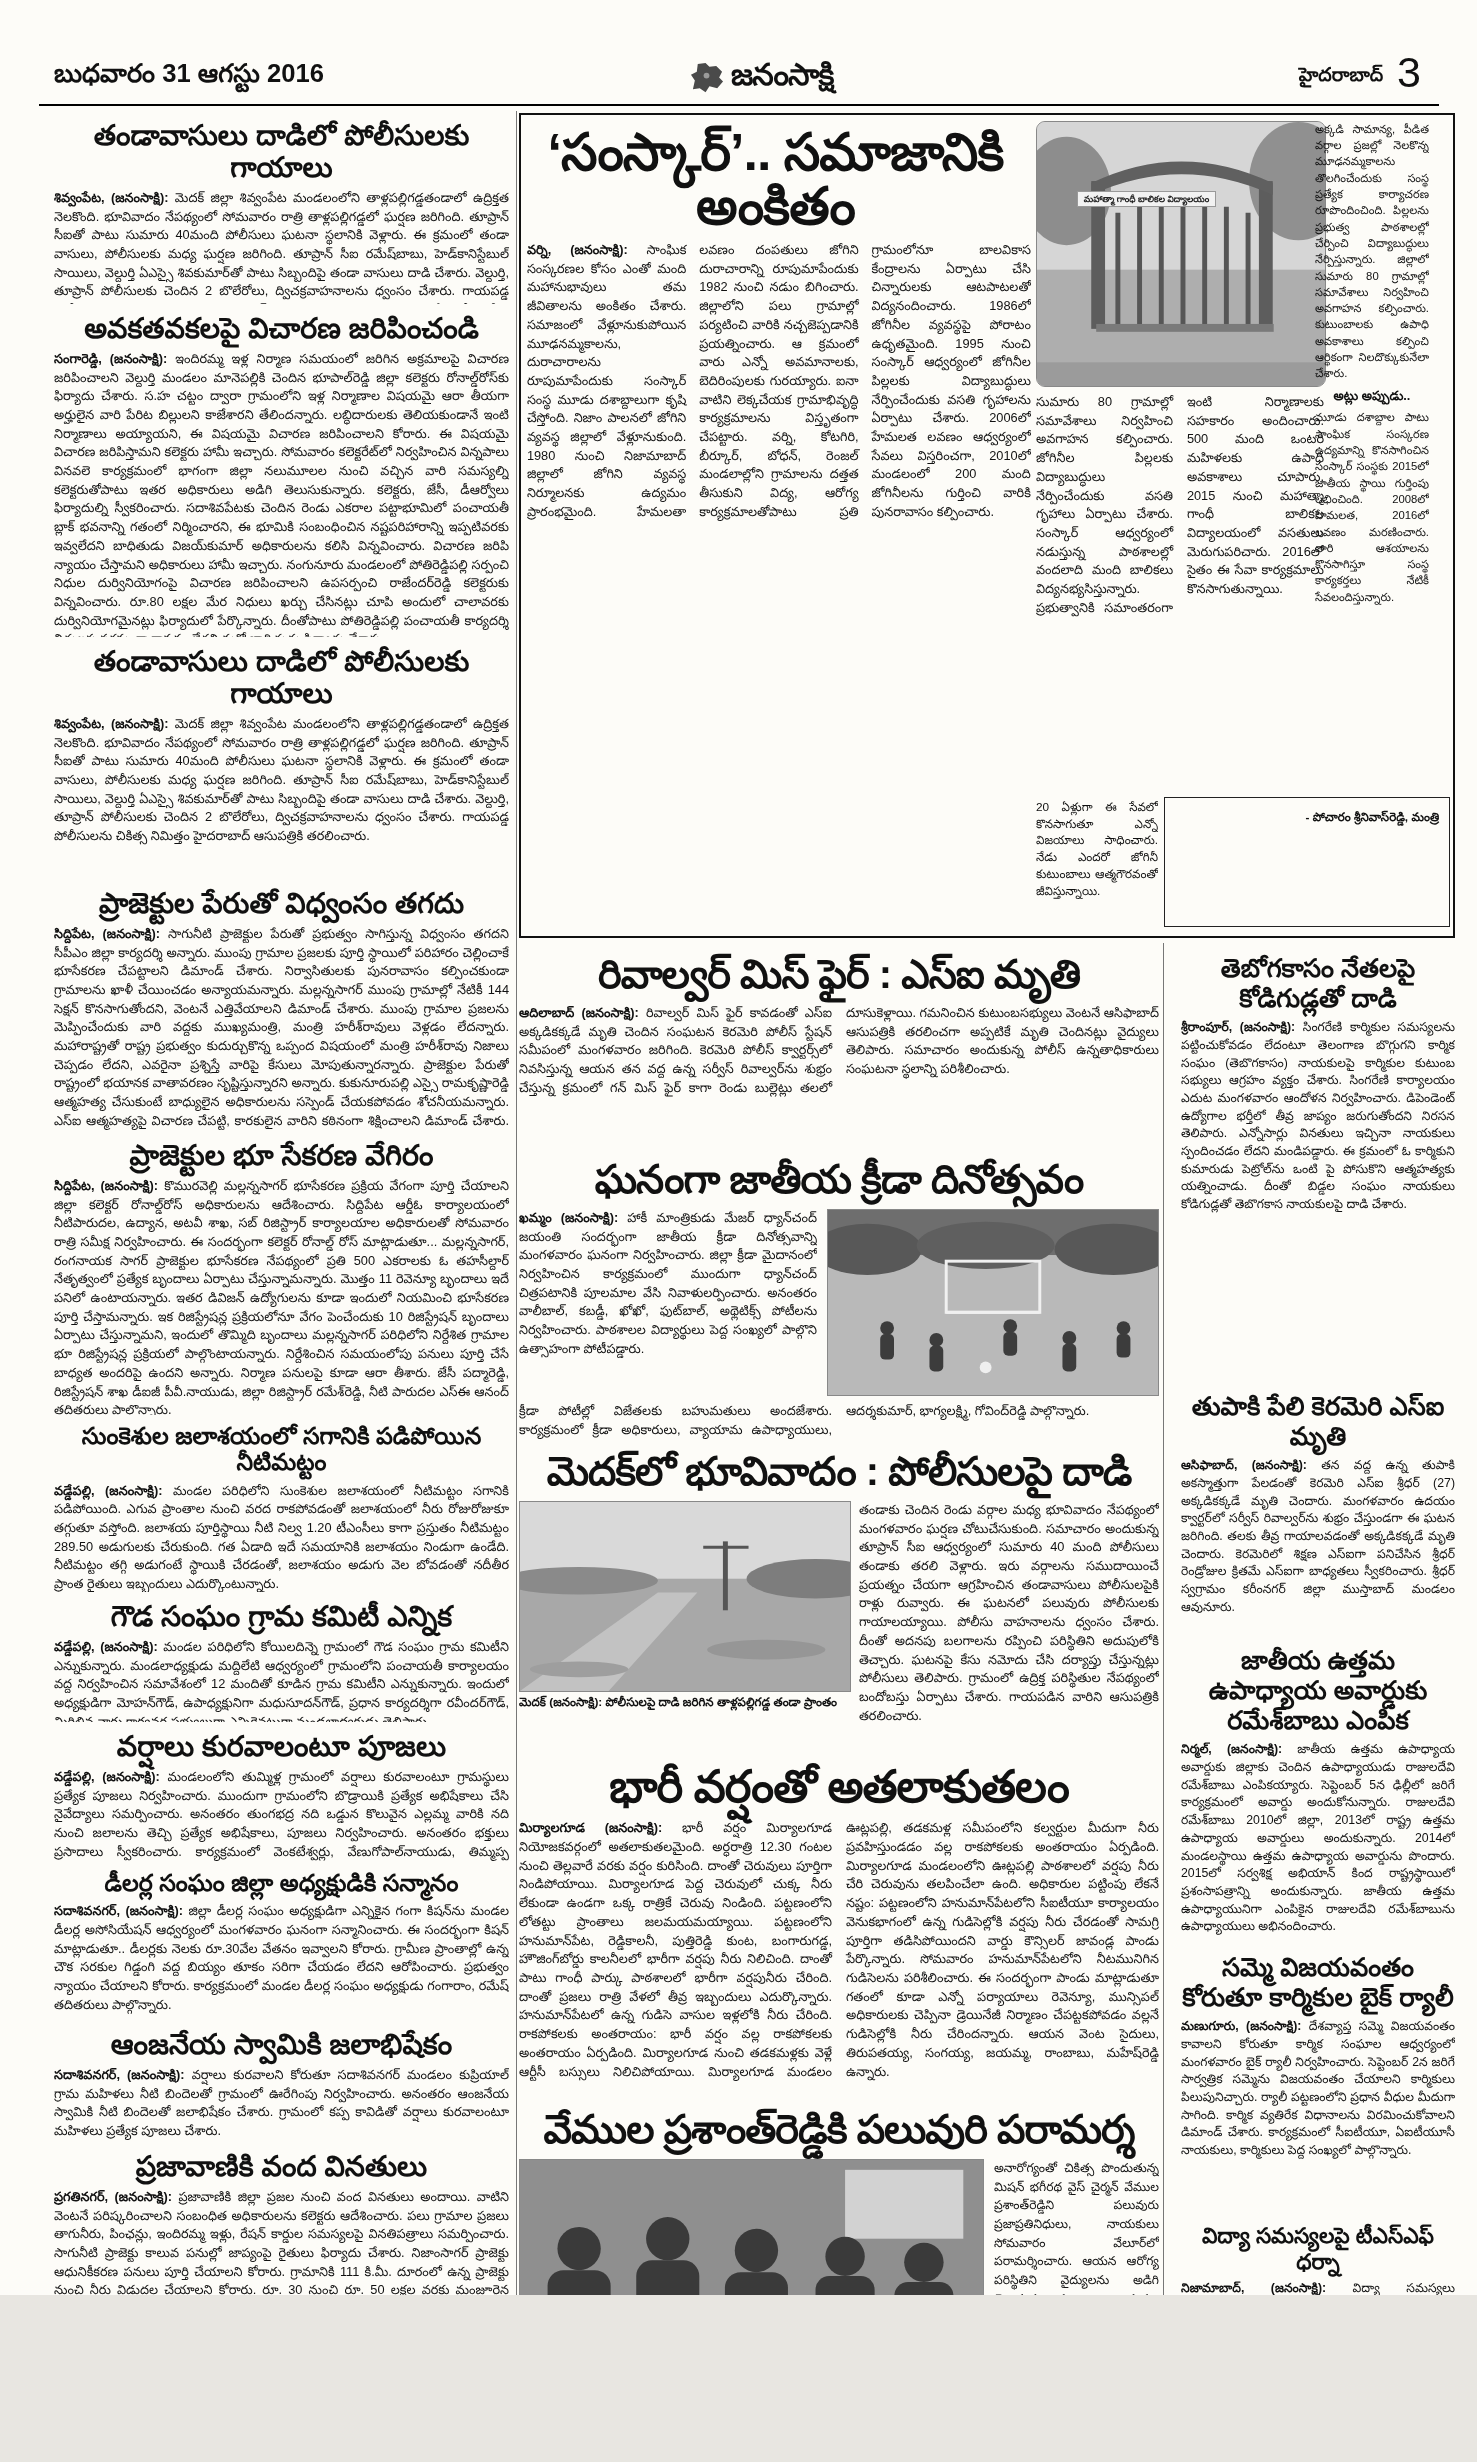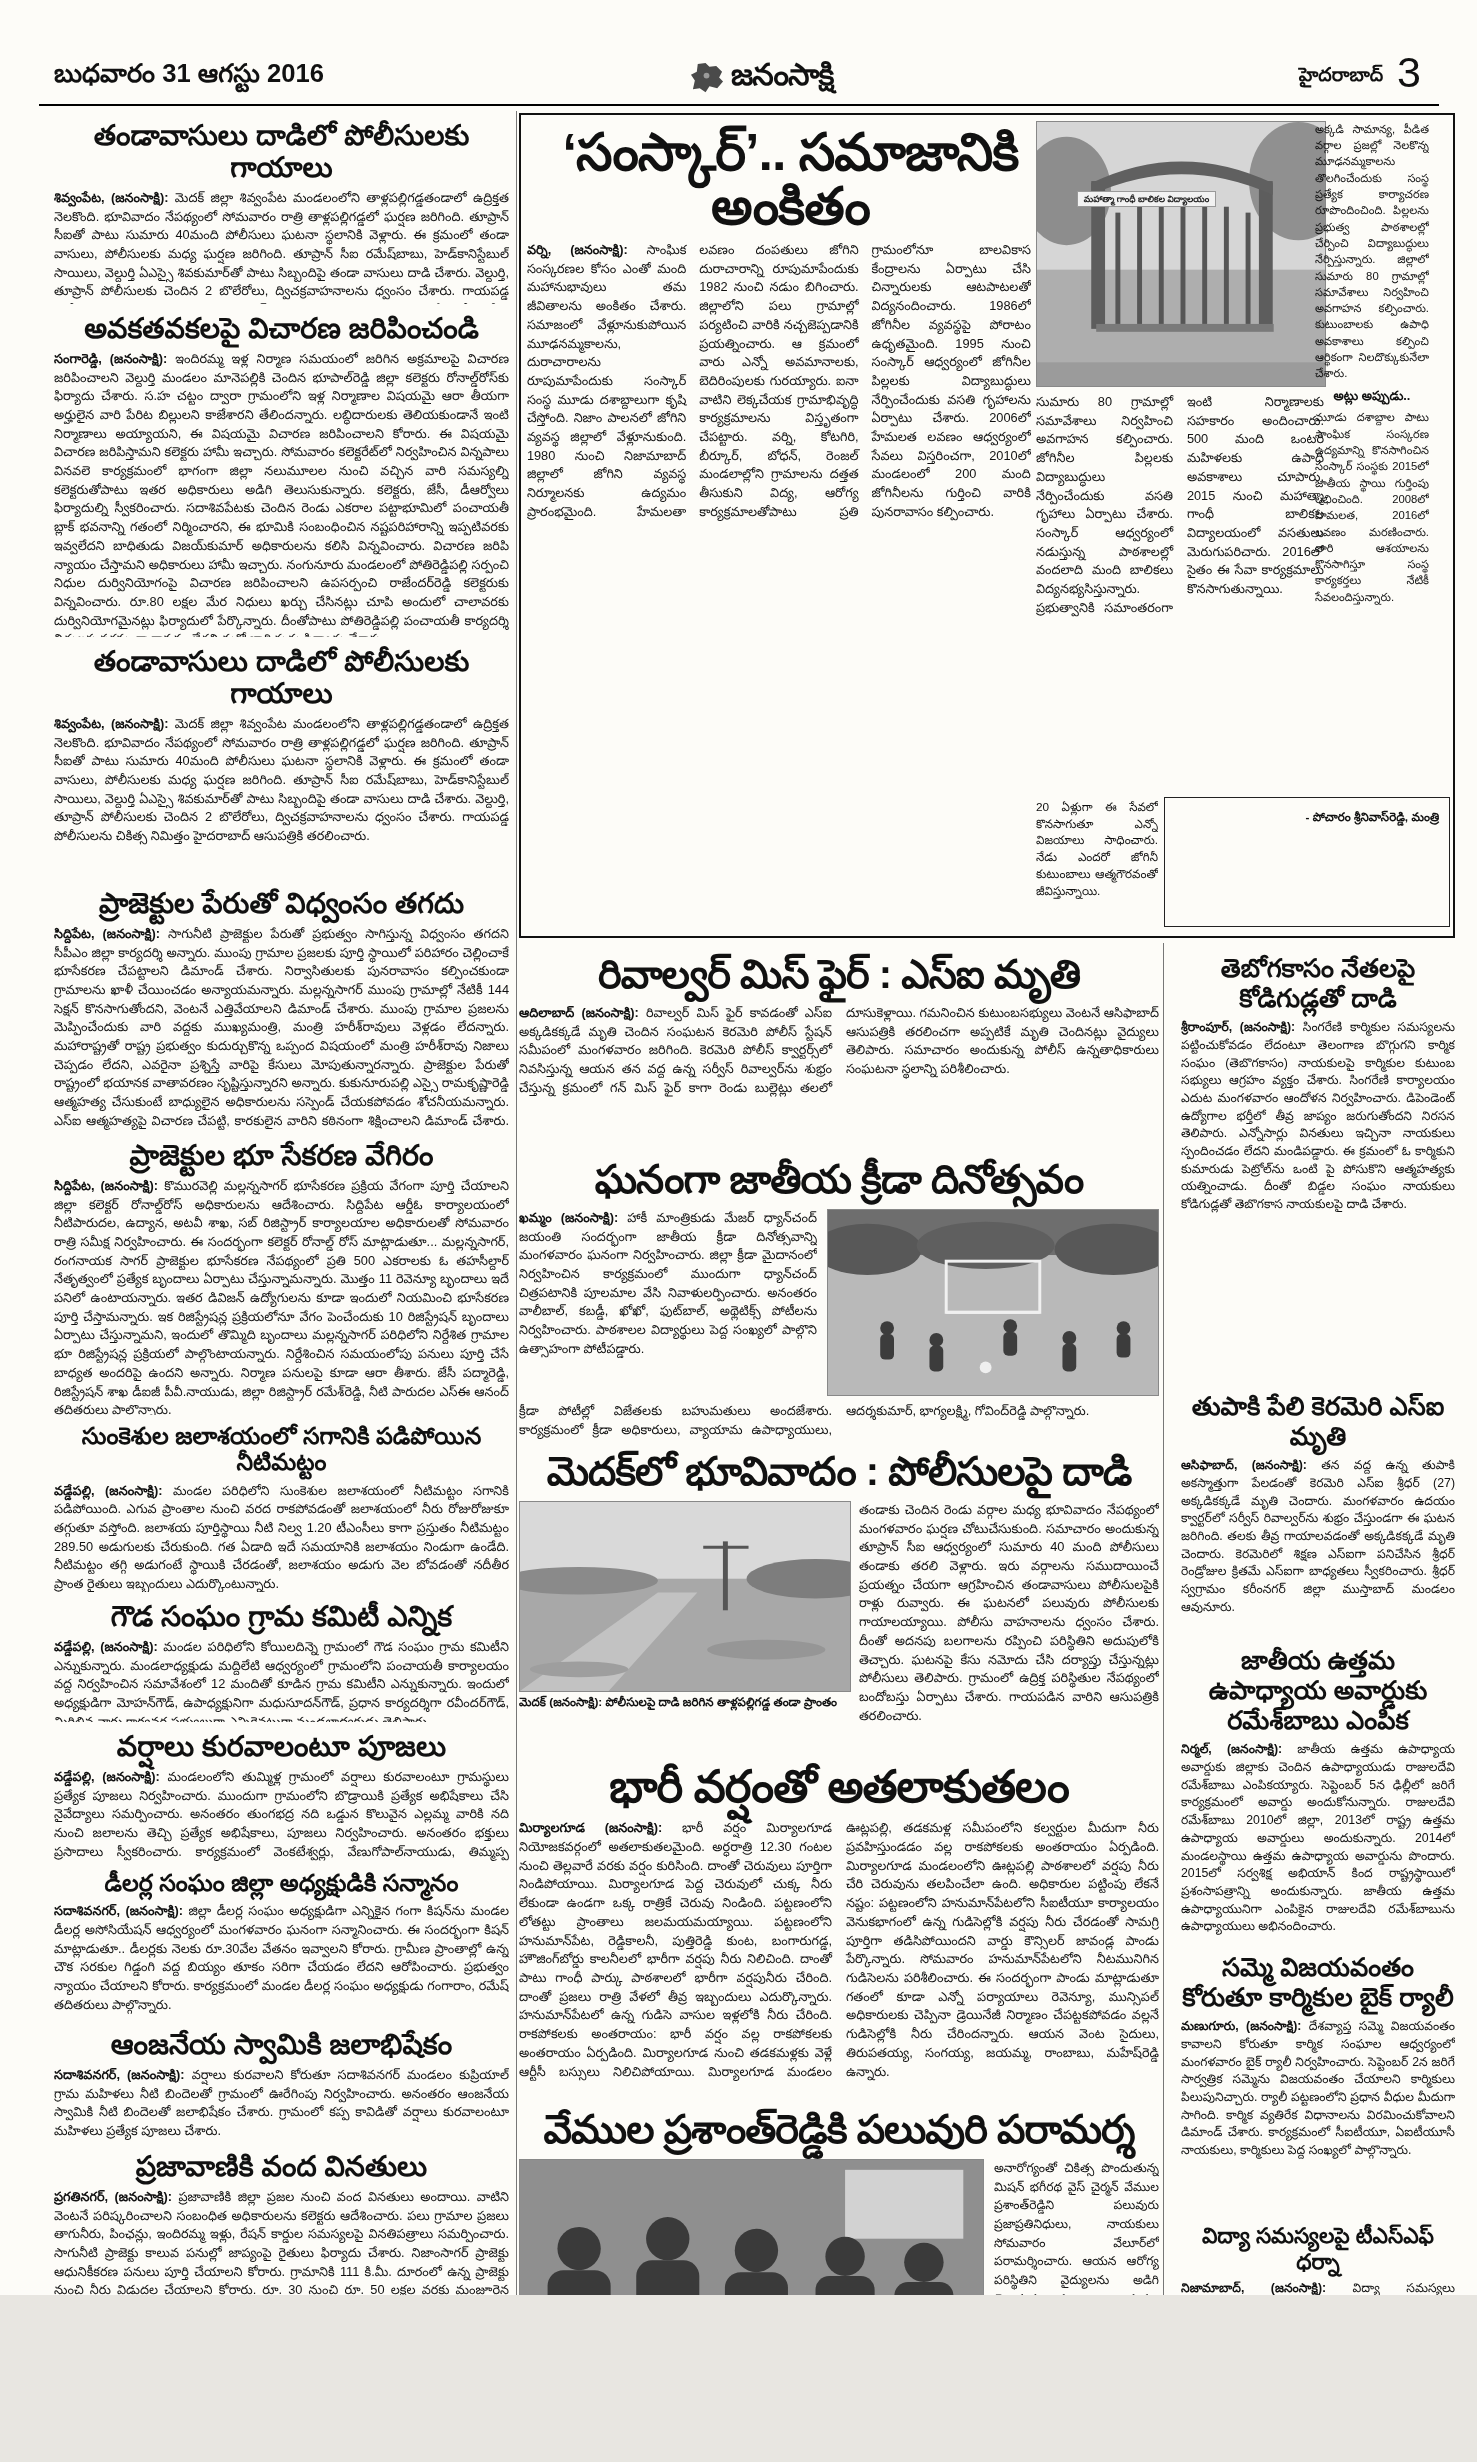--- a/index.html
+++ b/index.html
@@ -29,23 +29,23 @@
   .hl-c{font-weight:bold;text-align:center;font-size:40px;line-height:1.08;margin:9.9px 0 7.9px;letter-spacing:-1px;}
   .hl-c.big{font-size:45px;}
   .hl-r{font-weight:bold;text-align:center;font-size:25.6px;line-height:1.18;margin:9.9px 0 5.9px;}
   .bd{font-size:12.8px;line-height:18.7px;text-align:justify;}
   .bd-r{font-size:12.3px;line-height:17.7px;text-align:justify;}
   .dl{font-weight:bold;}
   .cap{font-size:11.8px;line-height:15.8px;font-weight:bold;text-align:justify;margin-top:3px;}
   .two-col{column-count:2;column-gap:13.8px;}
   .three-col{column-count:3;column-gap:12.8px;}
   
-  .m-hl{position:absolute;left:16px;top:9.9px;width:507px;text-align:center;font-size:52px;
+  .m-hl{position:absolute;left:1px;top:9.9px;width:507px;text-align:center;font-size:52px;
         font-weight:bold;line-height:1.05;letter-spacing:-1px;}
-  .m-photo{position:absolute;left:515px;top:5.9px;width:288px;height:264px;}
+  .m-photo{position:absolute;left:515px;top:5.9px;width:288px;height:264px;border-radius:9px;}
   .m-side{position:absolute;left:794px;top:5.9px;width:114px;height:678px;overflow:hidden;}
   .m-side .bd-r{font-size:11.3px;line-height:16.3px;}
   .m-subhead{font-weight:bold;text-align:center;font-size:12.8px;margin:5.9px 0 3.9px;}
   .m-body-a{position:absolute;left:5.9px;top:126px;width:504px;height:686px;overflow:hidden;}
   .m-body-b{position:absolute;left:515px;top:278px;width:288px;height:400px;overflow:hidden;}
   .m-body-c{position:absolute;left:515px;top:684px;width:122px;height:130px;overflow:hidden;}
   .pullquote{position:absolute;left:643px;top:682px;width:286px;height:130px;border:1.5px solid #222;
              box-sizing:border-box;padding:7.9px 9.9px;overflow:hidden;}
   .pullquote .q{font-size:12.8px;line-height:17.7px;font-weight:bold;text-align:justify;}
   .pullquote .qa{font-size:11.8px;text-align:right;margin-top:3.9px;font-weight:bold;}

